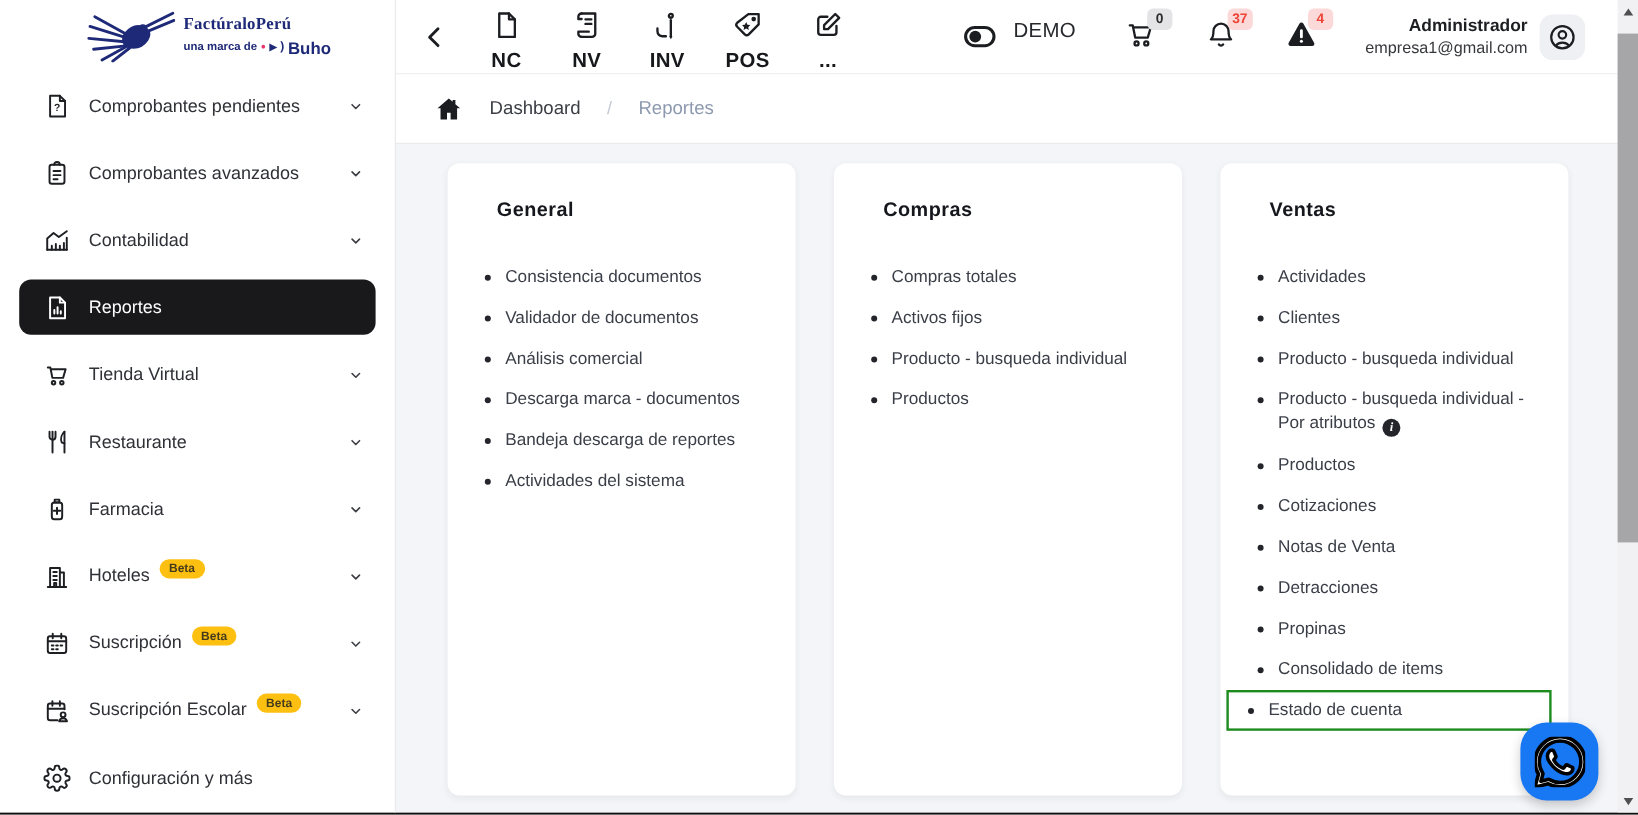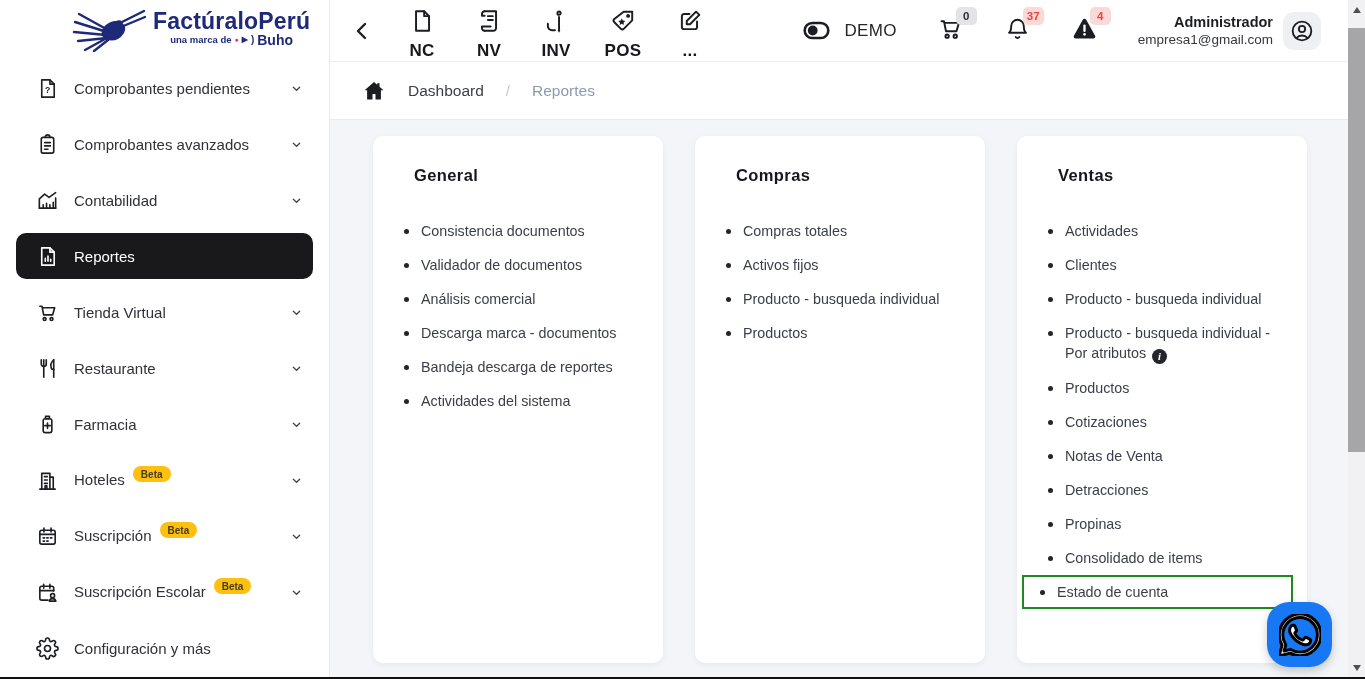--- a/index.html
+++ b/index.html
@@ -11,21 +11,21 @@
   .icon svg { width:100%; height:100%; fill:none; stroke:currentColor; stroke-width:1.7; stroke-linecap:round; stroke-linejoin:round; }
   .icon svg .fill { fill:currentColor; stroke:none; }
   .icon svg .filltext { fill:currentColor; stroke:none; font-family:"Liberation Sans",sans-serif; }
 
   
   .sidebar { flex:none; width:330px; height:100%; background:#fff; border-right:1px solid #eaeaec; position:relative; z-index:5; }
   .logo { height:58px; display:flex; align-items:center; margin-left:72px; gap:7px; cursor:pointer; }
   .logo .bird { width:74px; height:46px; color:var(--brand-navy); }
   .logo .bird svg { width:100%; height:100%; }
   .brand-col { display:flex; flex-direction:column; }
-  .brand-line { font-size:23px; font-weight:700; color:var(--brand-navy); line-height:20px; letter-spacing:.2px; }
+  .brand-line { font-size:14px; font-weight:700; color:var(--brand-navy); line-height:20px; letter-spacing:.2px;font-family:Liberation Serif, serif; }
   .brand-line .heavy { font-weight:800; }
   .tagline { display:flex; align-items:center; justify-content:center; gap:3px; margin-top:1px; font-size:9.5px; color:var(--brand-navy); font-weight:600; }
   .mk-dot { color:#e8336d; font-size:7px; line-height:8px; }
   .mk-play { color:var(--brand-navy); font-size:8px; line-height:9px; }
   .mk-paren { color:var(--brand-navy); font-size:10px; font-weight:800; line-height:10px; }
   .tagline .buho { font-size:14px; font-weight:800; }
 
   .menu { margin-top:2px; }
   .side-item { height:56px; display:flex; align-items:center; gap:15px; padding:0 25px 0 36px; cursor:pointer; color:#2f3137; }
   .side-item .s-ic { width:23px; height:23px; color:#1d1f23; }
@@ -40,21 +40,21 @@
   .topbar { height:62px; background:#fff; border-bottom:1px solid #ededef; display:flex; align-items:center; padding:0 44px 0 20px; flex:none; }
   .collapse-btn { width:24px; height:24px; color:#1c1e22; cursor:pointer; }
   .collapse-btn svg { stroke-width:2.4; }
   .quick-actions { display:flex; margin-left:26px; gap:23px; }
   .qa { width:44px; display:flex; flex-direction:column; align-items:center; cursor:pointer; padding-top:7px; }
   .qa .q-ic { width:26px; height:26px; color:#1b1d21; }
   .qa .q-ic svg { stroke-width:1.8; }
   .qa .q-label { font-size:17px; font-weight:700; color:#17181c; margin-top:7px; letter-spacing:.3px; }
 
   .tb-right { margin-left:auto; display:flex; align-items:center; gap:40px; }
-  .demo-toggle { display:flex; align-items:center; gap:10px; cursor:pointer; }
+  .demo-toggle { display:flex; gap:10px; cursor:pointer; }
   .demo-toggle .t-ic { width:37px; height:29px; color:#1b1d21; }
   .demo-label { font-size:17px; color:#26282c; letter-spacing:.3px; }
   .tb-icon-btn { position:relative; cursor:pointer; }
   .tb-icon-btn .t-ic { width:27px; height:27px; color:#1b1d21; }
   .badge { position:absolute; top:-8px; right:-13px; min-width:21px; height:18px; border-radius:5px; font-size:11.5px; font-weight:700; display:flex; align-items:center; justify-content:center; padding:0 4px; }
   .badge.neutral { background:var(--badge-neutral-bg); color:#2c2c30; }
   .badge.alert { background:var(--badge-alert-bg); color:var(--badge-alert-text); }
   .user-area { display:flex; align-items:center; gap:10px; }
   .user-block { text-align:right; line-height:17px; }
   .user-name { font-size:14.5px; font-weight:700; color:#1d1e22; }

